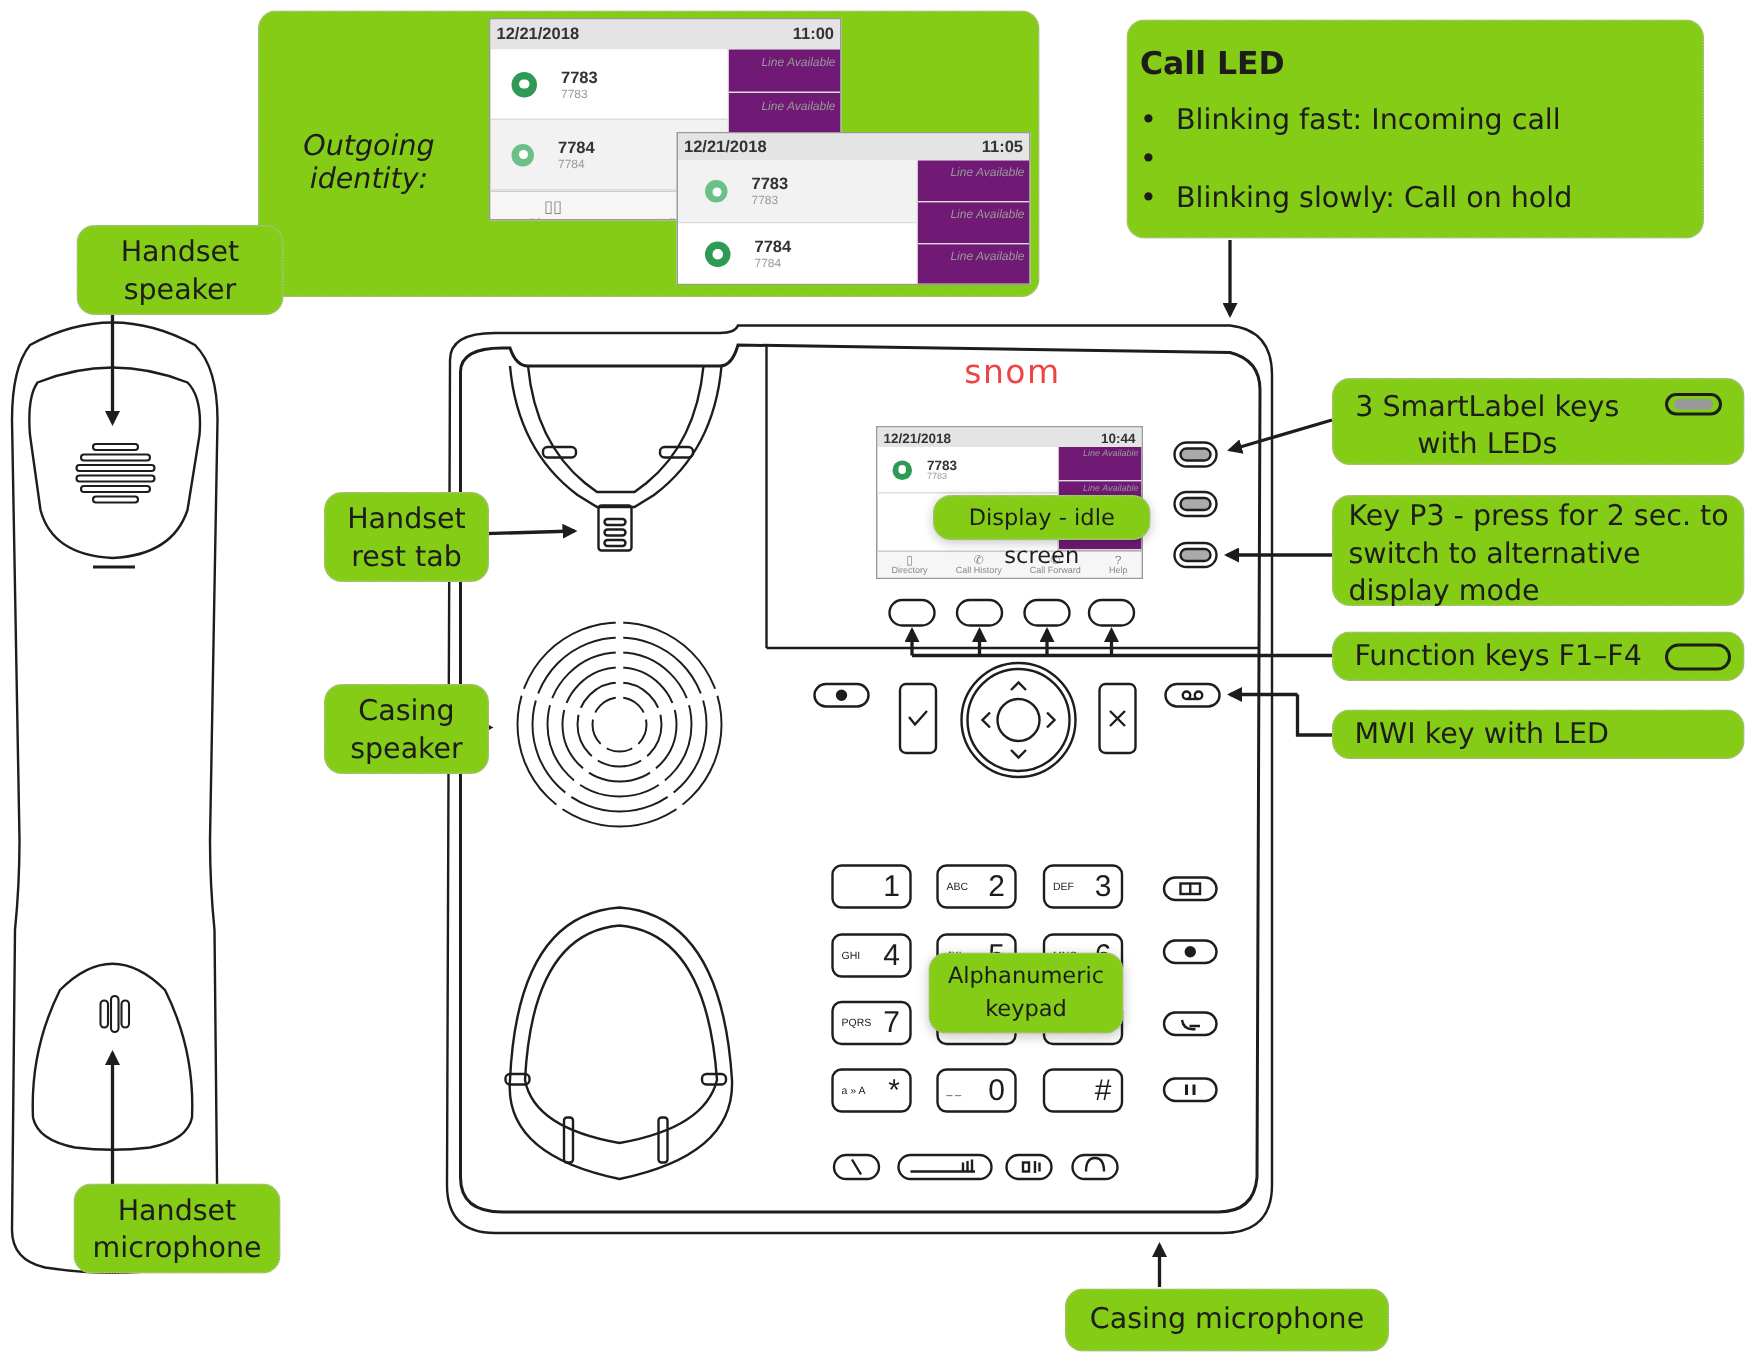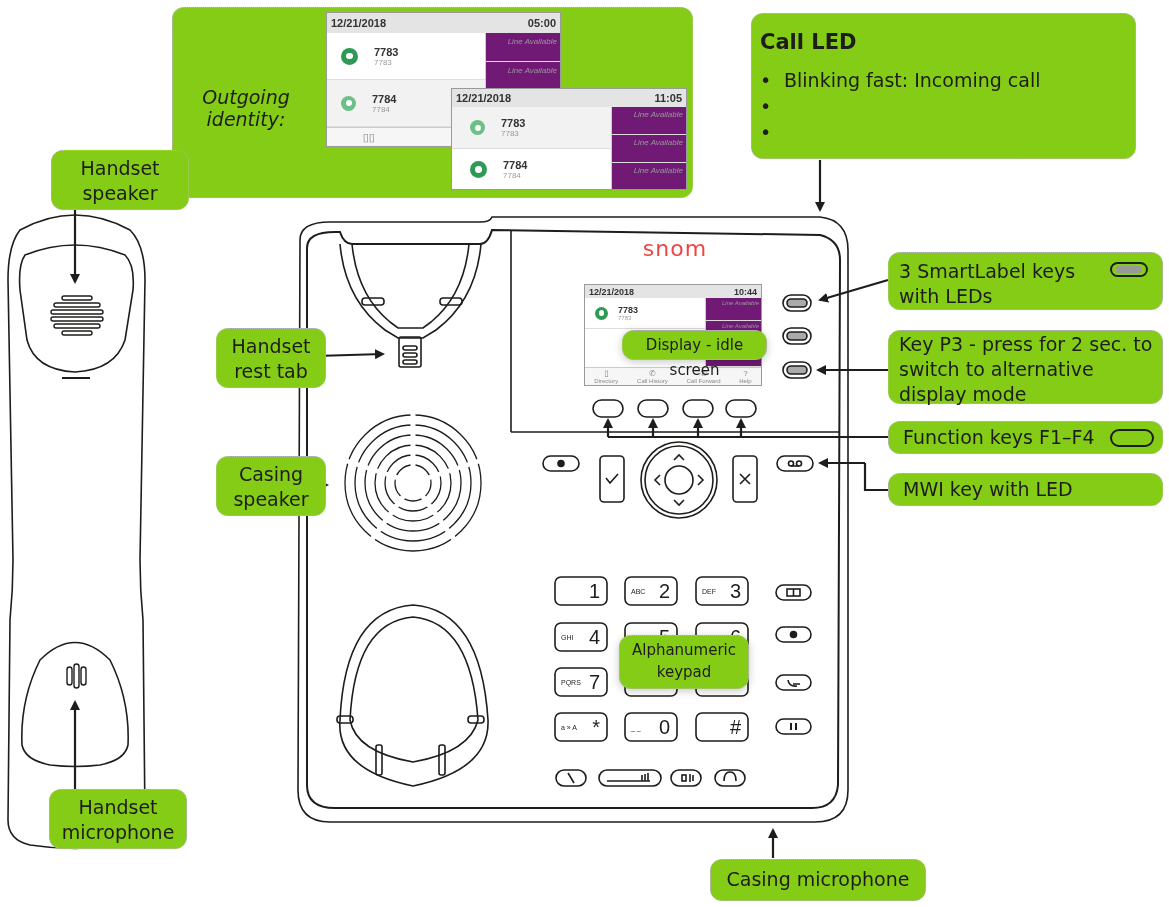--- a/index.html
+++ b/index.html
@@ -211,21 +211,21 @@
 </svg>
 
 <div style="position:absolute;left:630px;top:236px;width:90px;text-align:center;font-size:22px;letter-spacing:1px;color:#ef4444;">snom</div>
 
 <div class="callout" style="left:172px;top:7px;width:521px;height:191px;"></div>
 <div style="position:absolute;left:196px;top:86px;width:100px;font-size:19px;line-height:22px;text-align:center;font-style:italic;">Outgoing identity:</div>
 
 <div class="scr" style="left:326px;top:12px;width:235px;height:135px;font-size:11px;">
   <div class="hdr" style="height:20px;">
     <span>12/21/2018</span>
-    <span>05:00</span>
+    <span>11:00</span>
   </div>
   <div class="body">
     <div class="left">
       <div class="row sel" style="height:46px;padding-left:14px;gap:16px;">
         <span class="av" style="width:17px;height:17px;"></span>
         <div>
             <div class="num">7783</div>
             <div class="sub" style="font-size:8px;">7783</div>
           </div>
       </div>
@@ -283,20 +283,21 @@
   <div style="font-weight:bold;font-size:21px;line-height:28px;margin-bottom:12px;">Call LED</div>
   <div style="display:flex;">
       <span style="width:24px;">•</span>
       <span>Blinking fast:  Incoming call</span>
     </div>
   <div style="display:flex;margin-top:1px;">
       <span style="width:24px;">•</span>
     </div>
   <div style="display:flex;margin-top:1px;">
       <span style="width:24px;">•</span>
+      <span>Blinking slowly:  Call on hold</span>
     </div>
 </div>
 
 <div class="scr" style="left:584px;top:284px;width:178px;height:102px;font-size:9px;">
   <div class="hdr" style="height:13px;">
     <span>12/21/2018</span>
     <span>10:44</span>
   </div>
   <div class="body" style="height:69px;">
     <div class="left">
@@ -375,21 +376,21 @@
     </div>
 </div>
 
 <div class="callout center" style="left:7px;top:150px;width:138px;height:60px;padding-top:5px;"><span>Handset speaker</span></div>
 <div class="callout center" style="left:5px;top:789px;width:138px;height:60px;padding-top:5px;"><span>Handset microphone</span></div>
 <div class="callout center" style="left:172px;top:328px;width:110px;height:60px;padding-top:5px;"><span>Handset rest tab</span></div>
 <div class="callout center" style="left:172px;top:456px;width:110px;height:60px;padding-top:5px;"><span>Casing speaker</span></div>
 <div class="callout center shadow" style="left:578px;top:330px;width:145px;height:30px;padding-top:2px;font-size:15px;"><span>Display - idle screen</span></div>
 <div class="callout center shadow" style="left:575px;top:635px;width:130px;height:54px;padding-top:3px;font-size:15px;line-height:22px;"><span>Alphanumeric keypad</span></div>
 <div class="callout" style="left:888px;top:252px;width:275px;height:58px;padding:6px 0 0 10px;">
-  <div style="width:185px;text-align:left;">3 SmartLabel keys with LEDs</div>
+  <div style="width:185px;text-align:center;">3 SmartLabel keys with LEDs</div>
   <span style="position:absolute;right:14px;top:9px;width:38px;height:15px;border:2px solid #1d1d1b;border-radius:8px;box-sizing:border-box;">
       <span style="position:absolute;left:4px;top:2px;width:26px;height:7px;border-radius:4px;background:#999;"></span>
     </span>
 </div>
 <div class="callout" style="left:888px;top:330px;width:275px;height:74px;padding:1px 0 0 10px;"><span>Key P3 - press for 2 sec. to switch to alternative display mode</span></div>
 <div class="callout" style="left:888px;top:421px;width:275px;height:33px;padding:3px 0 0 14px;">
   <span>Function keys F1–F4</span>
   <span style="position:absolute;right:8px;top:7px;width:44px;height:18px;border:2px solid #1d1d1b;border-radius:9px;box-sizing:border-box;"></span>
 </div>
 <div class="callout" style="left:888px;top:473px;width:275px;height:33px;padding:3px 0 0 14px;"><span>MWI key with LED</span></div>

